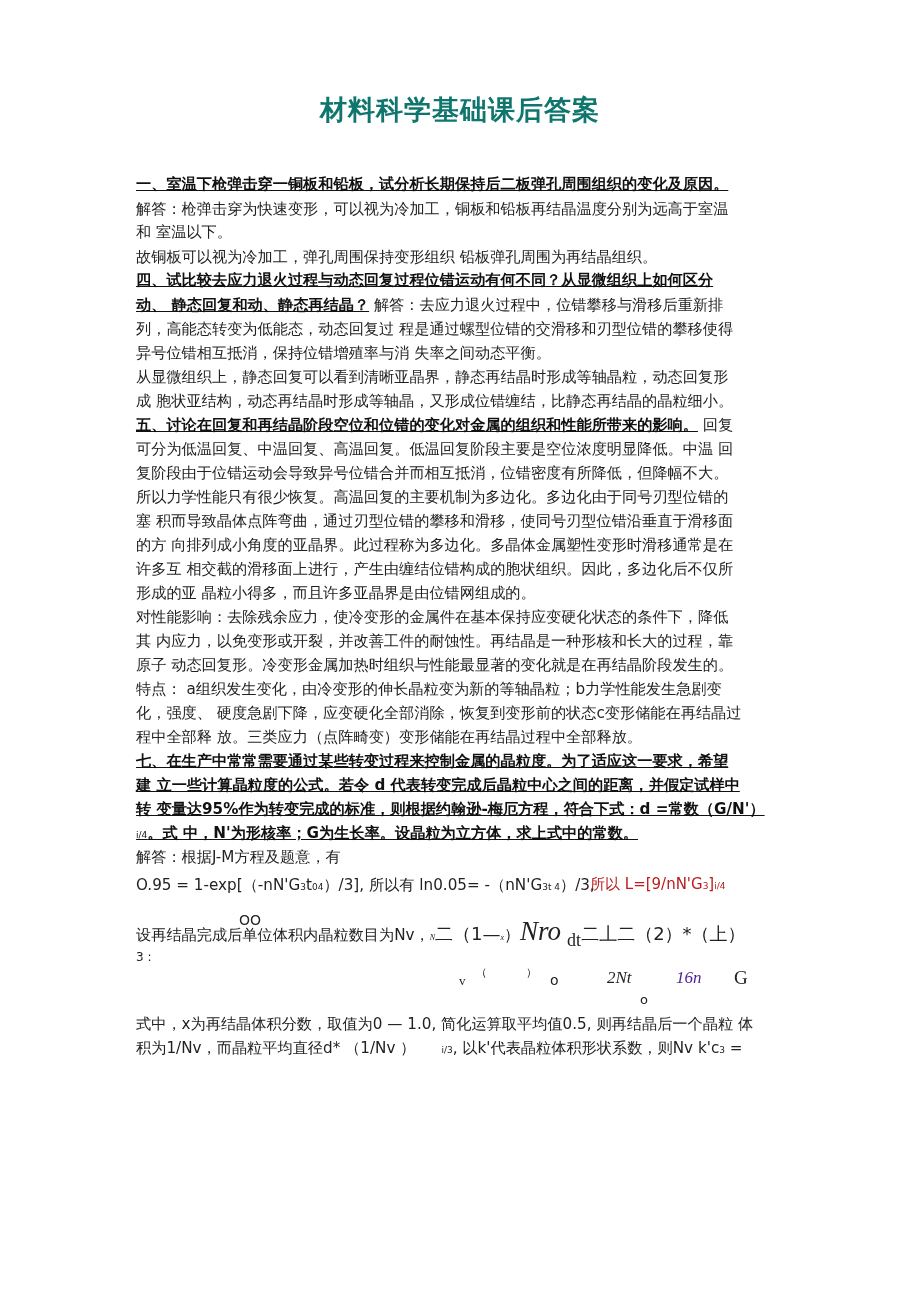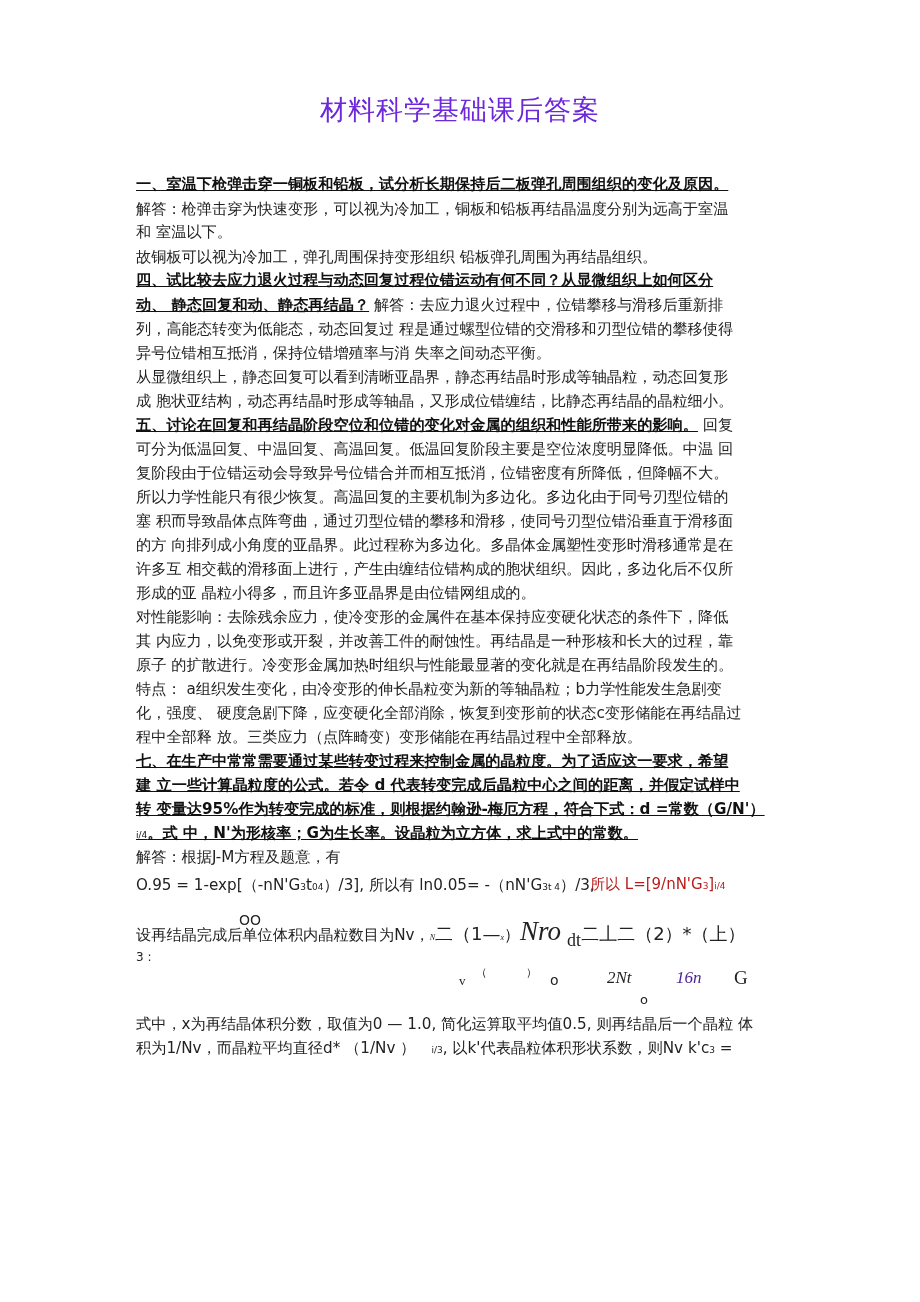--- a/index.html
+++ b/index.html
@@ -1,20 +1,20 @@
 <!DOCTYPE html>
 <html><head>
 <meta charset="utf-8">
 <style>
   html, body { margin: 0; padding: 0; background: #ffffff; }
   body { width: 920px; height: 1302px; position: relative; overflow: hidden;
          font-family: "DejaVu Sans", "Liberation Sans", sans-serif; color: #1a1a1a; }
   .page { position: absolute; left: 0; top: 0; width: 920px; height: 1302px; background: #fff; }
   .title { position: absolute; left: 0; width: 920px; top: 92px; text-align: center;
-           font-size: 27px; font-weight: normal; letter-spacing: 1px; color: #6d28d9; }
+           font-size: 27px; font-weight: bold; letter-spacing: 1px; color: #0f766e; }
   .ln { position: absolute; left: 136px; white-space: nowrap; font-size: 15.2px; line-height: 20px; color: #222; }
   .b { font-weight: bold; color: #111; text-decoration: underline; }
   .sm { font-size: 9px; }
   .serif { font-family: "Liberation Serif", "DejaVu Serif", serif; }
   .it { font-style: italic; }
   .abs { position: absolute; white-space: nowrap; }
 </style>
 </head>
 <body>
 
@@ -41,21 +41,21 @@
   </div>
   <div class="ln" style="top:439px">可分为低温回复、中温回复、高温回复。低温回复阶段主要是空位浓度明显降低。中温  回</div>
   <div class="ln" style="top:463px">复阶段由于位错运动会导致异号位错合并而相互抵消，位错密度有所降低，但降幅不大。</div>
   <div class="ln" style="top:487px">所以力学性能只有很少恢复。高温回复的主要机制为多边化。多边化由于同号刃型位错的</div>
   <div class="ln" style="top:511px">塞  积而导致晶体点阵弯曲，通过刃型位错的攀移和滑移，使同号刃型位错沿垂直于滑移面</div>
   <div class="ln" style="top:535px">的方  向排列成小角度的亚晶界。此过程称为多边化。多晶体金属塑性变形时滑移通常是在</div>
   <div class="ln" style="top:559px">许多互  相交截的滑移面上进行，产生由缠结位错构成的胞状组织。因此，多边化后不仅所</div>
   <div class="ln" style="top:583px">形成的亚  晶粒小得多，而且许多亚晶界是由位错网组成的。</div>
   <div class="ln" style="top:607px">对性能影响：去除残余应力，使冷变形的金属件在基本保持应变硬化状态的条件下，降低</div>
   <div class="ln" style="top:631px">其  内应力，以免变形或开裂，并改善工件的耐蚀性。再结晶是一种形核和长大的过程，靠</div>
-  <div class="ln" style="top:655px">原子  的扩散进行。冷变形金属加热时组织与性能最显著的变化就是在再结晶阶段发生的。</div>
+  <div class="ln" style="top:655px">原子  动态回复形。冷变形金属加热时组织与性能最显著的变化就是在再结晶阶段发生的。</div>
   <div class="ln" style="top:679px">特点：  a组织发生变化，由冷变形的伸长晶粒变为新的等轴晶粒；b力学性能发生急剧变</div>
   <div class="ln" style="top:703px">化，强度、  硬度急剧下降，应变硬化全部消除，恢复到变形前的状态c变形储能在再结晶过</div>
   <div class="ln" style="top:727px">程中全部释  放。三类应力（点阵畸变）变形储能在再结晶过程中全部释放。</div>
 
   <div class="ln b" style="top:751px">七、在生产中常常需要通过某些转变过程来控制金属的晶粒度。为了适应这一要求，希望</div>
   <div class="ln b" style="top:775px">建  立一些计算晶粒度的公式。若令  d 代表转变完成后晶粒中心之间的距离，并假定试样中</div>
   <div class="ln b" style="top:799px">转  变量达95%作为转变完成的标准，则根据约翰逊-梅厄方程，符合下式：d =常数（G/N'）</div>
   <div class="ln b" style="top:823px">
     <span class="sm" style="font-weight:normal">i/4</span><span>。式  中，N'为形核率；G为生长率。设晶粒为立方体，求上式中的常数。</span>
   </div>
@@ -78,16 +78,16 @@
   <div class="abs" style="left:476px;top:965px;font-size:11px;color:#222">（</div>
   <div class="abs" style="left:526px;top:965px;font-size:11px;color:#222">）</div>
   <div class="abs" style="left:550px;top:972px;font-size:14px;color:#222">o</div>
   <div class="abs serif it" style="left:607px;top:968px;font-size:17px;color:#222">2Nt</div>
   <div class="abs serif it" style="left:676px;top:968px;font-size:17px;color:#4c1d95">16n</div>
   <div class="abs serif" style="left:734px;top:967px;font-size:19px;color:#222">G</div>
   <div class="abs" style="left:640px;top:992px;font-size:13px;color:#222">o</div>
 
   <div class="ln" style="top:1014px">式中，x为再结晶体积分数，取值为0  —   1.0, 简化运算取平均值0.5, 则再结晶后一个晶粒   体</div>
   <div class="ln" style="top:1038px">
-    <span>积为1/Nv，而晶粒平均直径d*  （1/Nv ）</span><span class="sm" style="margin-left:16px">i/3</span><span>, 以k'代表晶粒体积形状系数，则Nv k'c</span><span class="sm">3</span><span> =</span>
+    <span>积为1/Nv，而晶粒平均直径d*  （1/Nv ）</span><span class="sm" style="margin-left:26px">i/3</span><span>, 以k'代表晶粒体积形状系数，则Nv k'c</span><span class="sm">3</span><span> =</span>
   </div>
 
 </div>
 
 </body></html>

